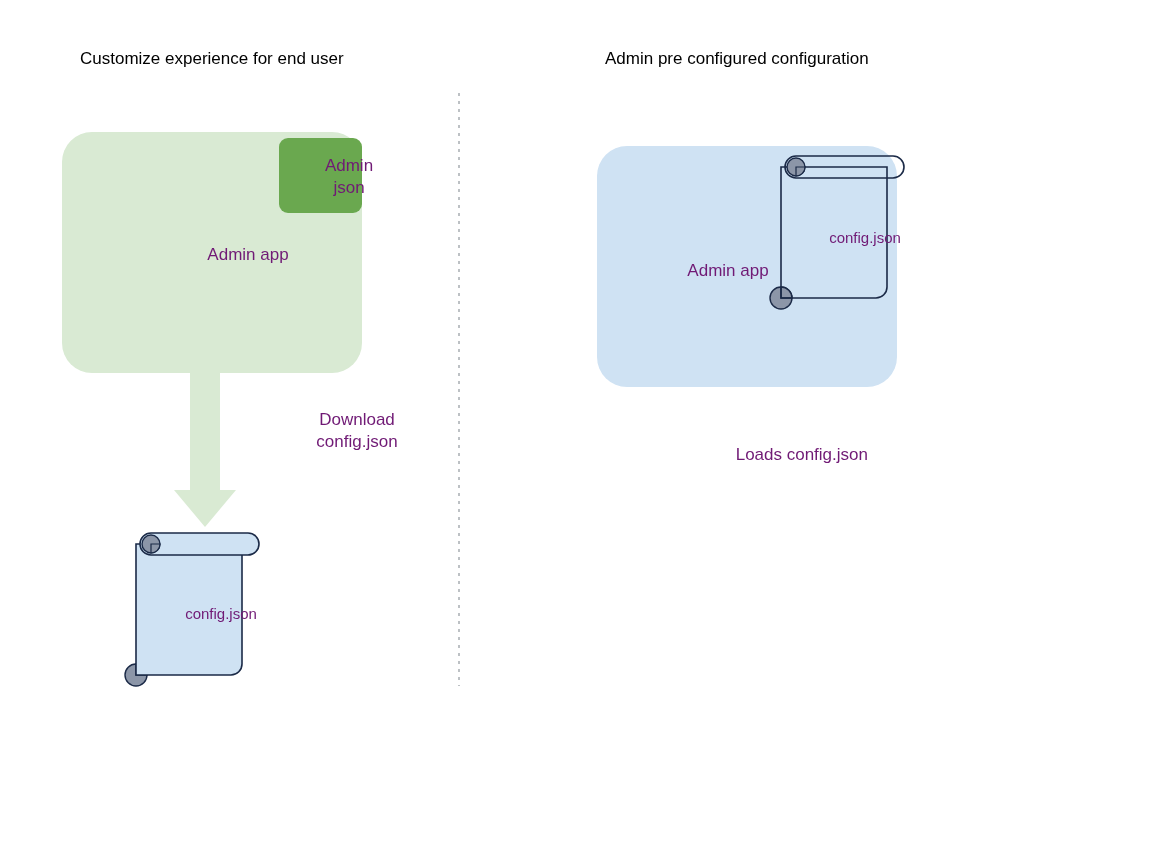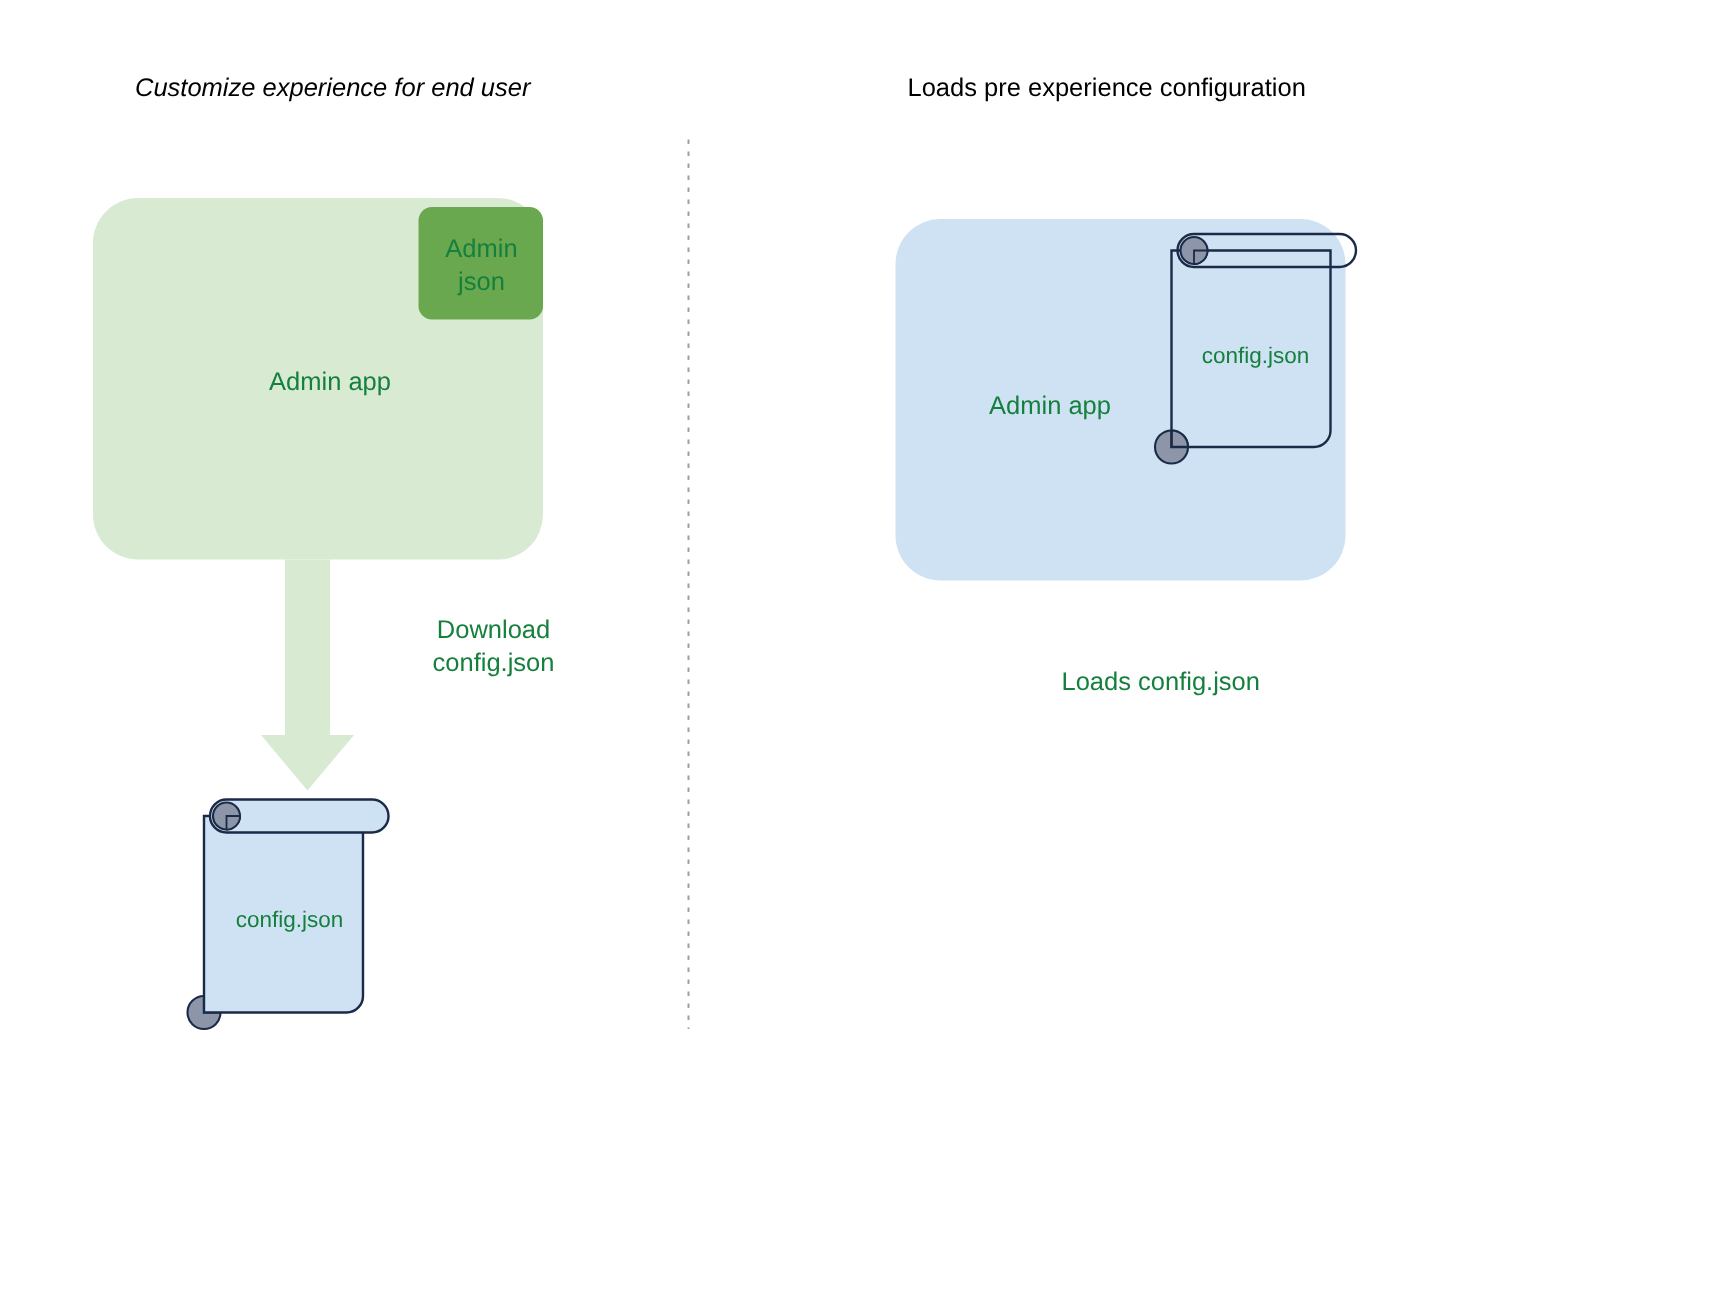--- a/index.html
+++ b/index.html
@@ -22,30 +22,31 @@
     width: 1152px;
     height: 864px;
   }
   .hdr {
     position: absolute;
     font-size: 17px;
     line-height: 20px;
     color: #000;
     white-space: nowrap;
   }
-  #hdr-left  { left: 90px;  top: 49px; font-style: italic; }
+  #hdr-left  { left: 80px;  top: 49px; }
   #hdr-right { left: 605px; top: 49px; }
 
   .lbl {
     position: absolute;
     font-size: 17px;
     line-height: 21px;
-    color: #15803d;
+    color: #701a75;
     text-align: center;
     white-space: nowrap;
+    margin-left: 28px;
   }
   #admin-app-label {
     left: 62px; top: 244px; width: 316px;
   }
   #admin-panel-label {
     left: 280px; top: 155px; width: 82px;
     line-height: 22px;
     white-space: normal;
   }
   #demo-app-label {
@@ -67,21 +68,21 @@
   #doc-right-label {
     left: 784px; top: 227px; width: 106px;
     font-size: 15px;
   }
 </style>
 </head>
 <body>
 
 <div class="hdr" id="hdr-left">Customize experience for end user</div>
 
-<div class="hdr" id="hdr-right">Loads pre experience configuration</div>
+<div class="hdr" id="hdr-right">Admin pre configured configuration</div>
 
 <svg id="canvas" viewBox="0 0 1152 864" xmlns="http://www.w3.org/2000/svg">
 
   <rect id="admin-app-box" x="62" y="132" width="300" height="241" rx="30" ry="30" fill="#d9ead3"></rect>
 
   <rect id="admin-panel-box" x="279" y="138" width="83" height="75" rx="9" ry="9" fill="#6aa84f"></rect>
 
   <path id="download-arrow" d="M 190 373 L 220 373 L 220 490 L 236 490 L 205 527 L 174 490 L 190 490 Z" fill="#d9ead3"></path>
 
   <circle cx="136" cy="675" r="11" fill="#8c96a8" stroke="#1b2a47" stroke-width="1.4"></circle>

